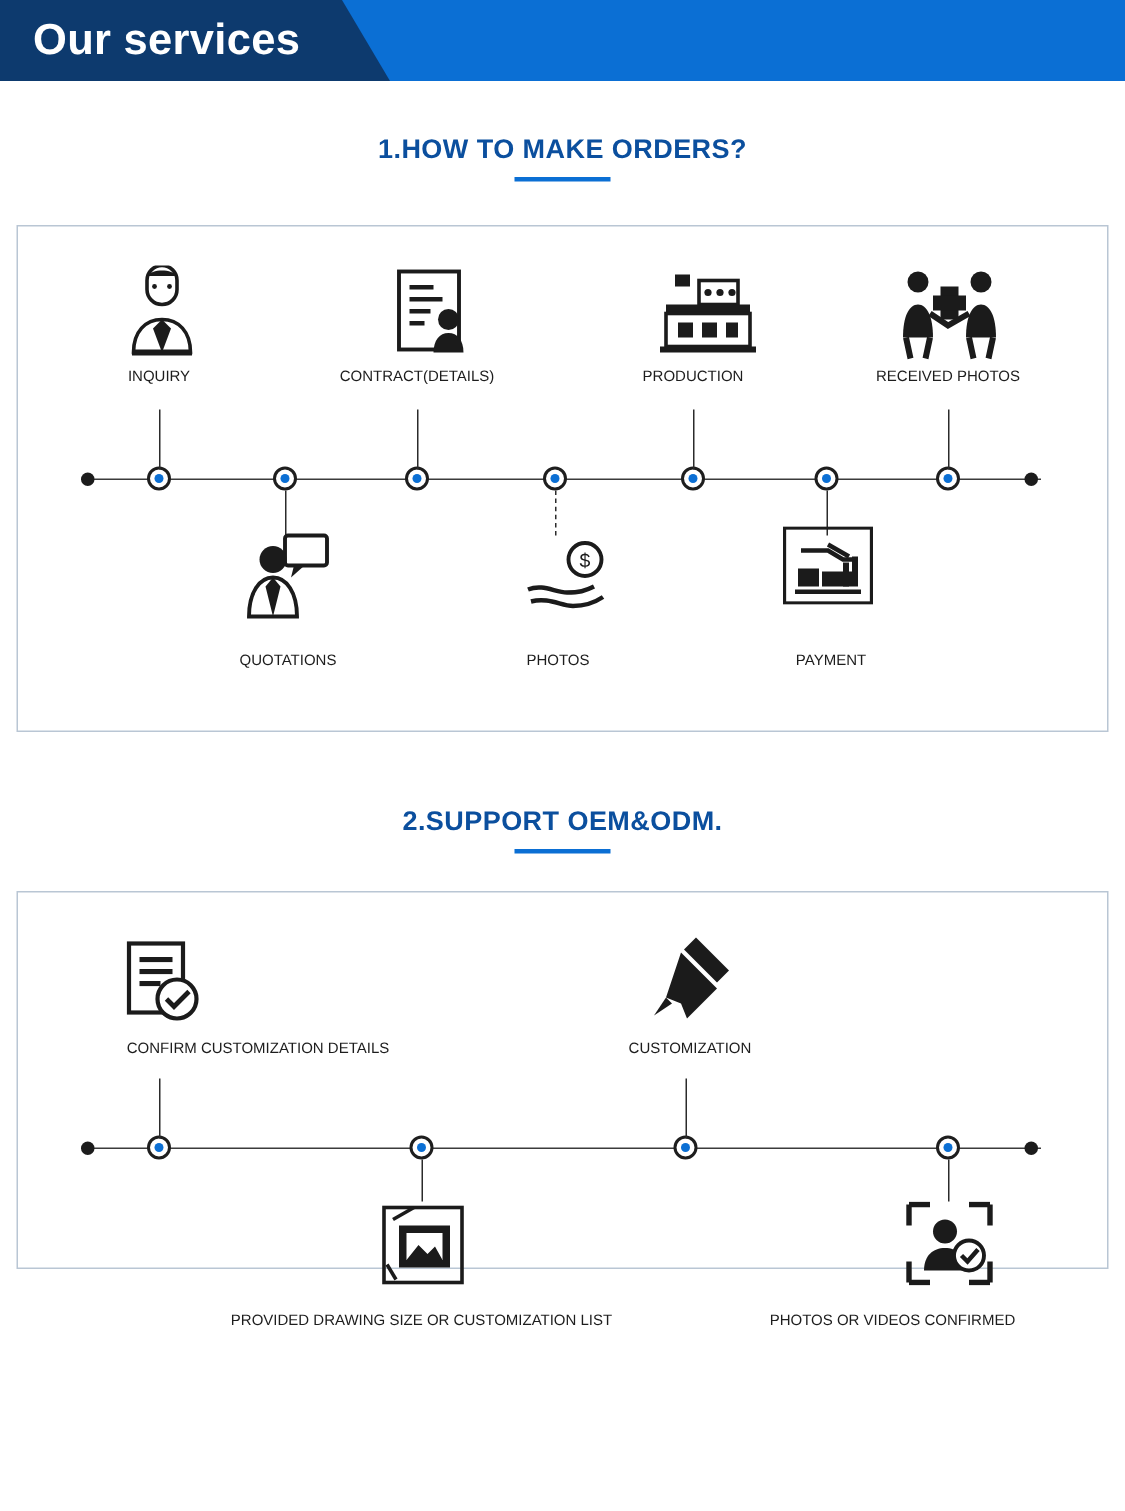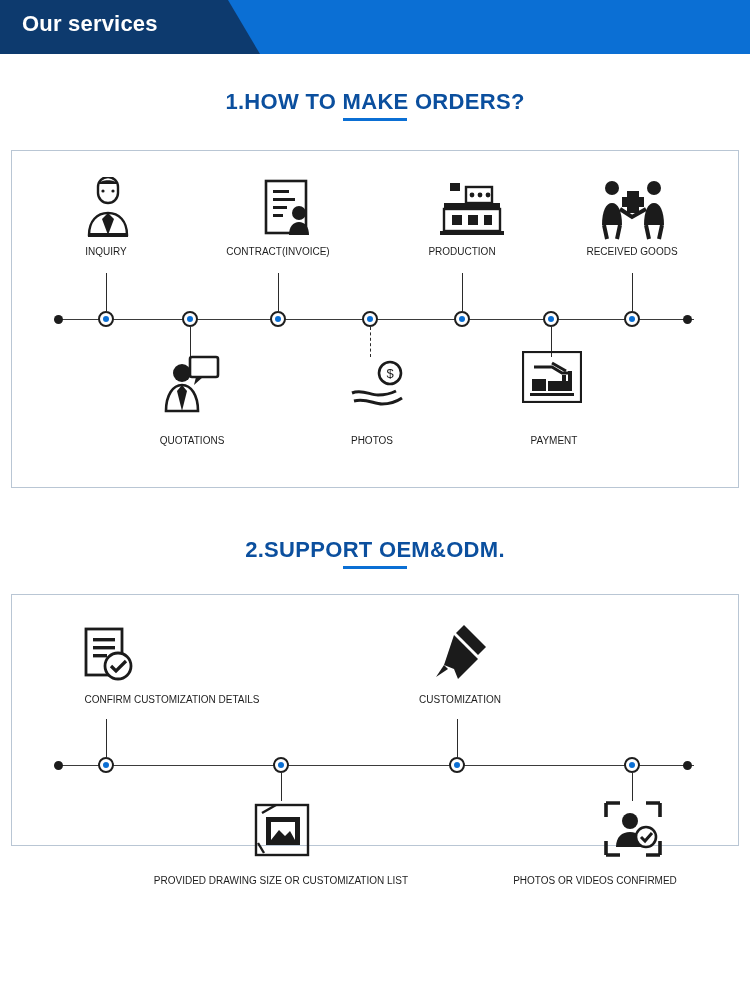--- a/index.html
+++ b/index.html
@@ -35,32 +35,32 @@
     position: absolute;
     top: 0; left: 0;
     width: 260px; height: 54px;
     background: #0d3a6e;
     clip-path: polygon(0 0, 228px 0, 260px 54px, 0 54px);
   }
   .banner-title {
     position: absolute;
     left: 22px;
     top: 11px;
-    font-size: 22px;
+    font-size: 29px;
     font-weight: bold;
     color: #ffffff;
     letter-spacing: 0.2px;
   }
 
   
   .section-title {
     position: absolute;
     width: 750px;
     text-align: center;
-    font-size: 22px;
+    font-size: 18px;
     font-weight: bold;
     color: #0b4f9e;
     letter-spacing: 0.3px;
   }
   .title-underline {
     position: absolute;
     width: 64px;
     height: 3px;
     background: #0b6fd4;
     left: 343px;
@@ -221,23 +221,23 @@
         <circle cx="54" cy="9" r="7" fill="#1b1b1b"></circle>
         <path d="M44 46c0-14 4-22 10-22s10 8 10 22z" fill="#1b1b1b"></path>
         <path d="M46 46l3 14M62 46l-3 14" stroke="#1b1b1b" stroke-width="4"></path>
         <rect x="27" y="12" width="12" height="22" fill="#1b1b1b"></rect>
         <rect x="22" y="18" width="22" height="10" fill="#1b1b1b"></rect>
         <path d="M20 30l12 8 14-8" stroke="#1b1b1b" stroke-width="4" fill="none"></path>
       </svg>
     </div>
 
     <div class="label" style="left:34px; top:95px; width:120px;">INQUIRY</div>
-    <div class="label" style="left:176px; top:95px; width:180px;">CONTRACT(INVOICE)</div>
+    <div class="label" style="left:176px; top:95px; width:180px;">CONTRACT(DETAILS)</div>
     <div class="label" style="left:380px; top:95px; width:140px;">PRODUCTION</div>
-    <div class="label" style="left:534px; top:95px; width:172px;">RECEIVED GOODS</div>
+    <div class="label" style="left:534px; top:95px; width:172px;">RECEIVED PHOTOS</div>
 
     <div class="icon-box" style="left:150px; top:202px;">
       <svg width="60" height="62" viewBox="0 0 60 62">
         <rect x="28" y="4" width="28" height="20" rx="2" fill="none" stroke="#1b1b1b" stroke-width="2.6"></rect>
         <path d="M34 24l-2 8 9-8z" fill="#1b1b1b"></path>
         <circle cx="20" cy="20" r="9" fill="#1b1b1b"></circle>
         <path d="M4 58c0-16 7-26 16-26s16 10 16 26z" fill="none" stroke="#1b1b1b" stroke-width="2.6"></path>
         <path d="M20 32l-5 6 5 20 5-20z" fill="#1b1b1b"></path>
       </svg>
     </div>

